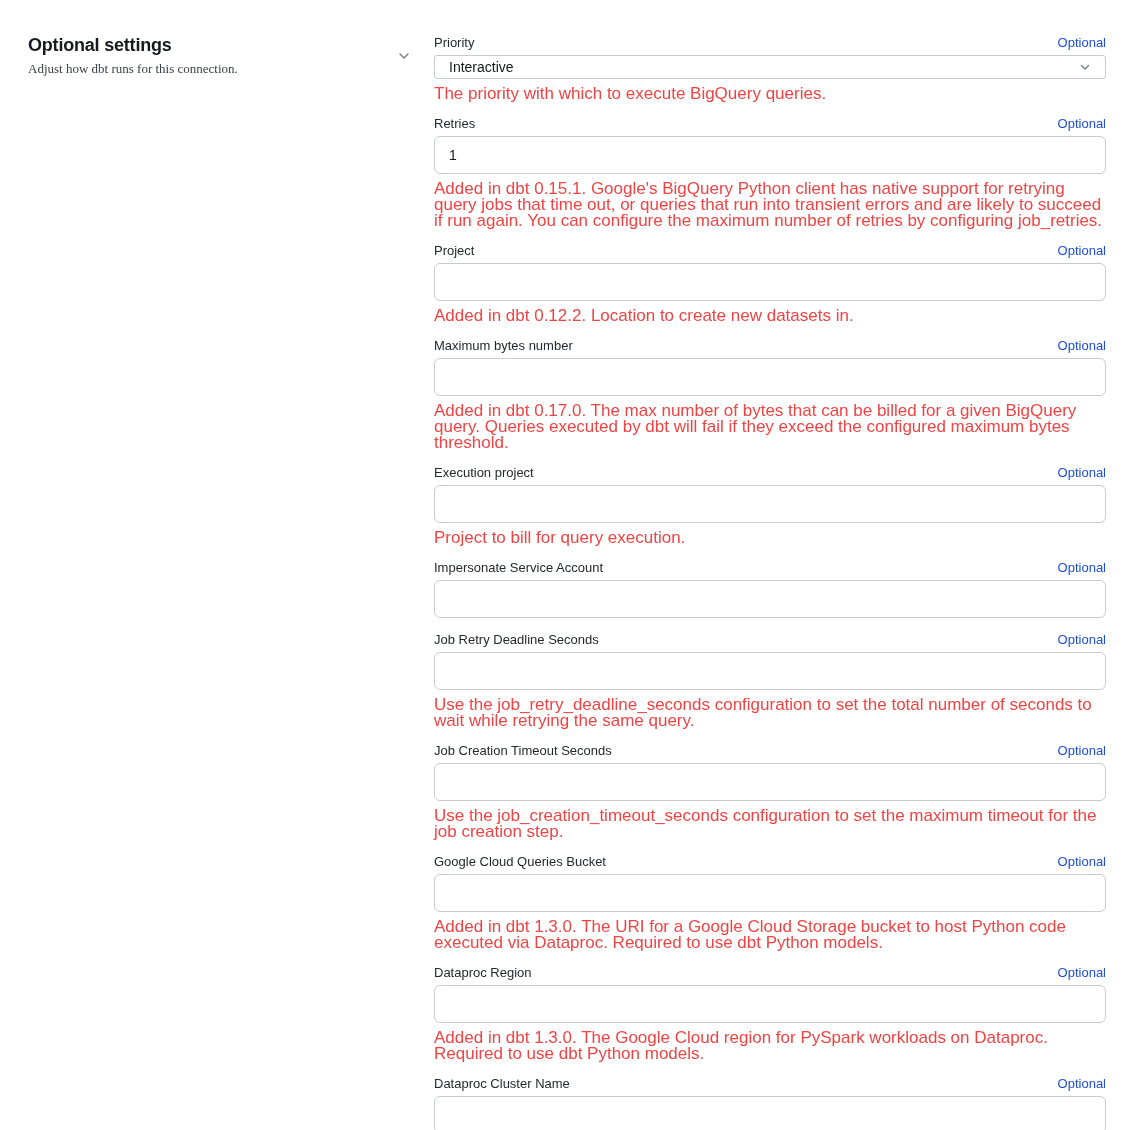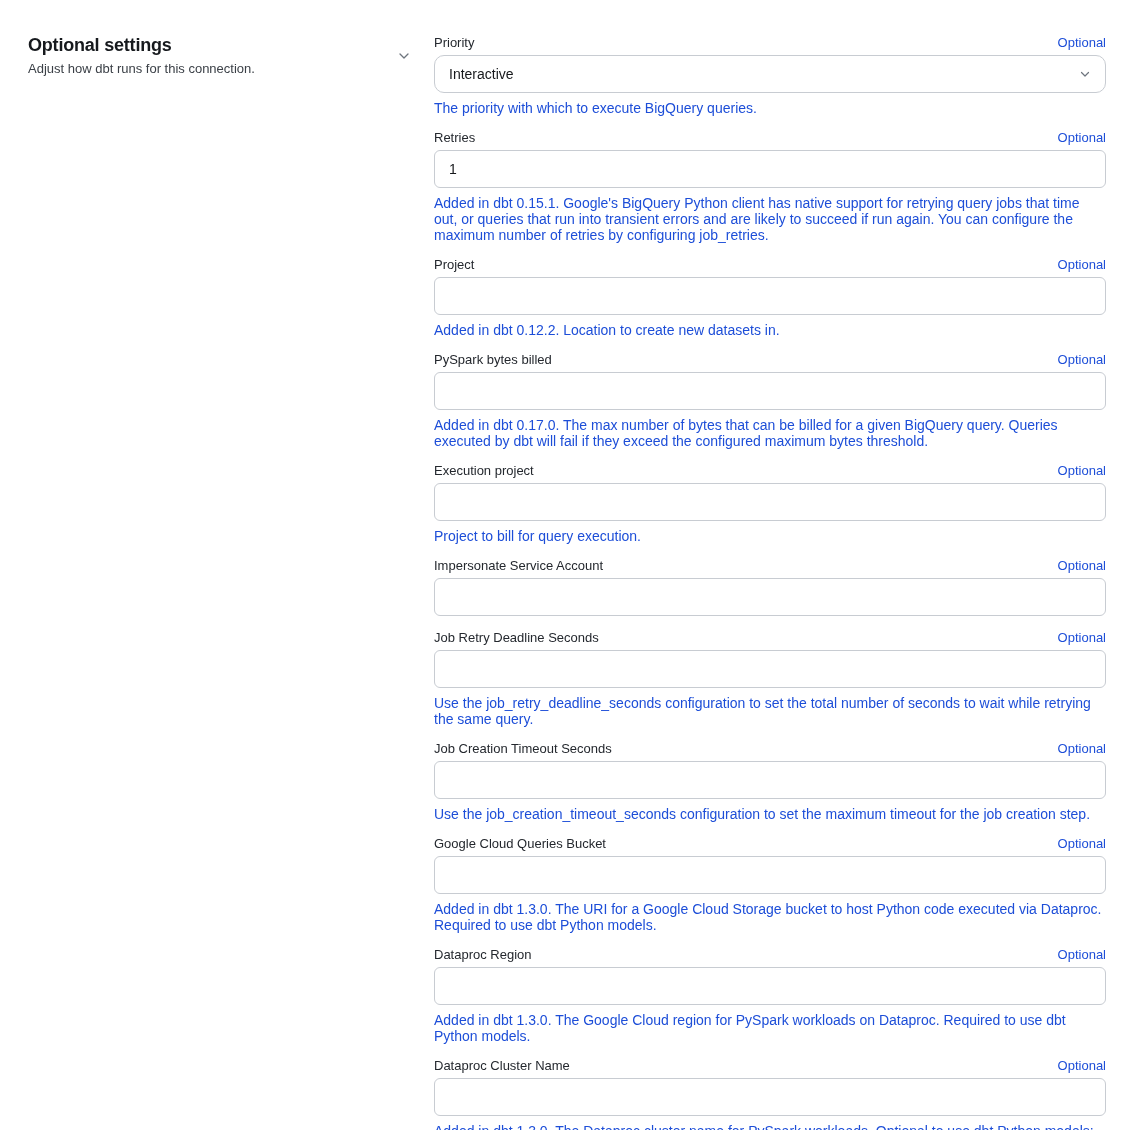--- a/index.html
+++ b/index.html
@@ -26,20 +26,21 @@
     font-weight: 700;
     color: #16191d;
     letter-spacing: -0.2px;
     line-height: 22px;
   }
   .section-subtitle {
     margin: 5px 0 0 0;
     font-size: 13px;
     color: #3b4047;
     line-height: 16px;
+    font-family: Liberation Serif, serif;
   }
   .collapse-btn {
     position: absolute;
     left: 392px;
     top: 44px;
     width: 24px;
     height: 24px;
     background: none;
     border: none;
     padding: 4px;
@@ -85,35 +86,35 @@
     font-family: "Liberation Sans", sans-serif;
     font-size: 14px;
     color: #16181b;
     outline: none;
   }
   .select-box {
     display: flex;
     align-items: center;
     justify-content: space-between;
     width: 100%;
-    height: 38px;
+    height: 24px;
     border: 1px solid #c8ccd2;
-    border-radius: 10px;
+    border-radius: 3px;
     background: #ffffff;
     padding: 0 14px;
     font-size: 14px;
     color: #16181b;
     cursor: pointer;
   }
   .select-chevron { color: #6e757e; flex: 0 0 auto; margin-left: 8px; }
   .field-help {
     margin: 7px 0 0 0;
-    font-size: 14px;
-    line-height: 16px;
-    color: #1d4ed8;
+    font-size: 17px;
+    line-height: 16px;
+    color: #ef4444;
   }
 </style>
 </head>
 <body>
 
 <div class="page">
 
   <div class="left-panel">
     <h2 class="section-title">Optional settings</h2>
     <p class="section-subtitle">Adjust how dbt runs for this connection.</p>
@@ -150,21 +151,21 @@
       <div class="field">
     <div class="field-head">
       <span class="field-label">Project</span>
       <span class="field-badge">Optional</span>
     </div>
     <input class="text-input" type="text" value="" style="">
     <p class="field-help">Added in dbt 0.12.2. Location to create new datasets in.</p>
   </div>
       <div class="field">
     <div class="field-head">
-      <span class="field-label">PySpark bytes billed</span>
+      <span class="field-label">Maximum bytes number</span>
       <span class="field-badge">Optional</span>
     </div>
     <input class="text-input" type="text" value="" style="">
     <p class="field-help">Added in dbt 0.17.0. The max number of bytes that can be billed for a given BigQuery query. Queries executed by dbt will fail if they exceed the configured maximum bytes threshold.</p>
   </div>
       <div class="field">
     <div class="field-head">
       <span class="field-label">Execution project</span>
       <span class="field-badge">Optional</span>
     </div>

